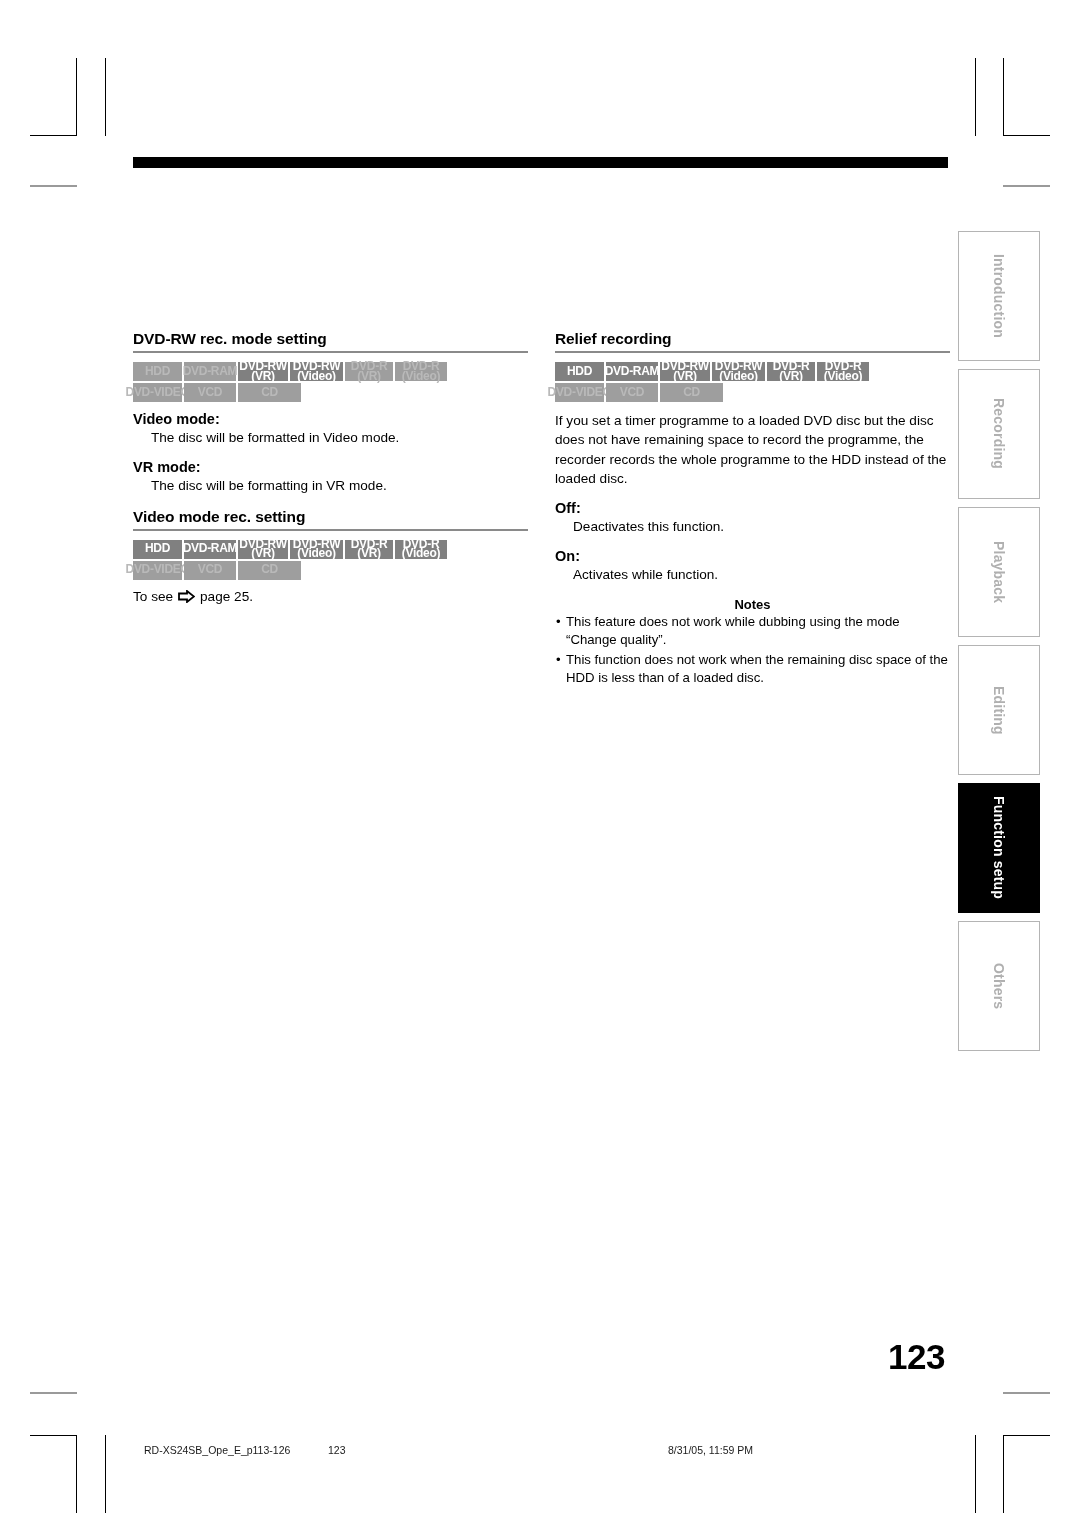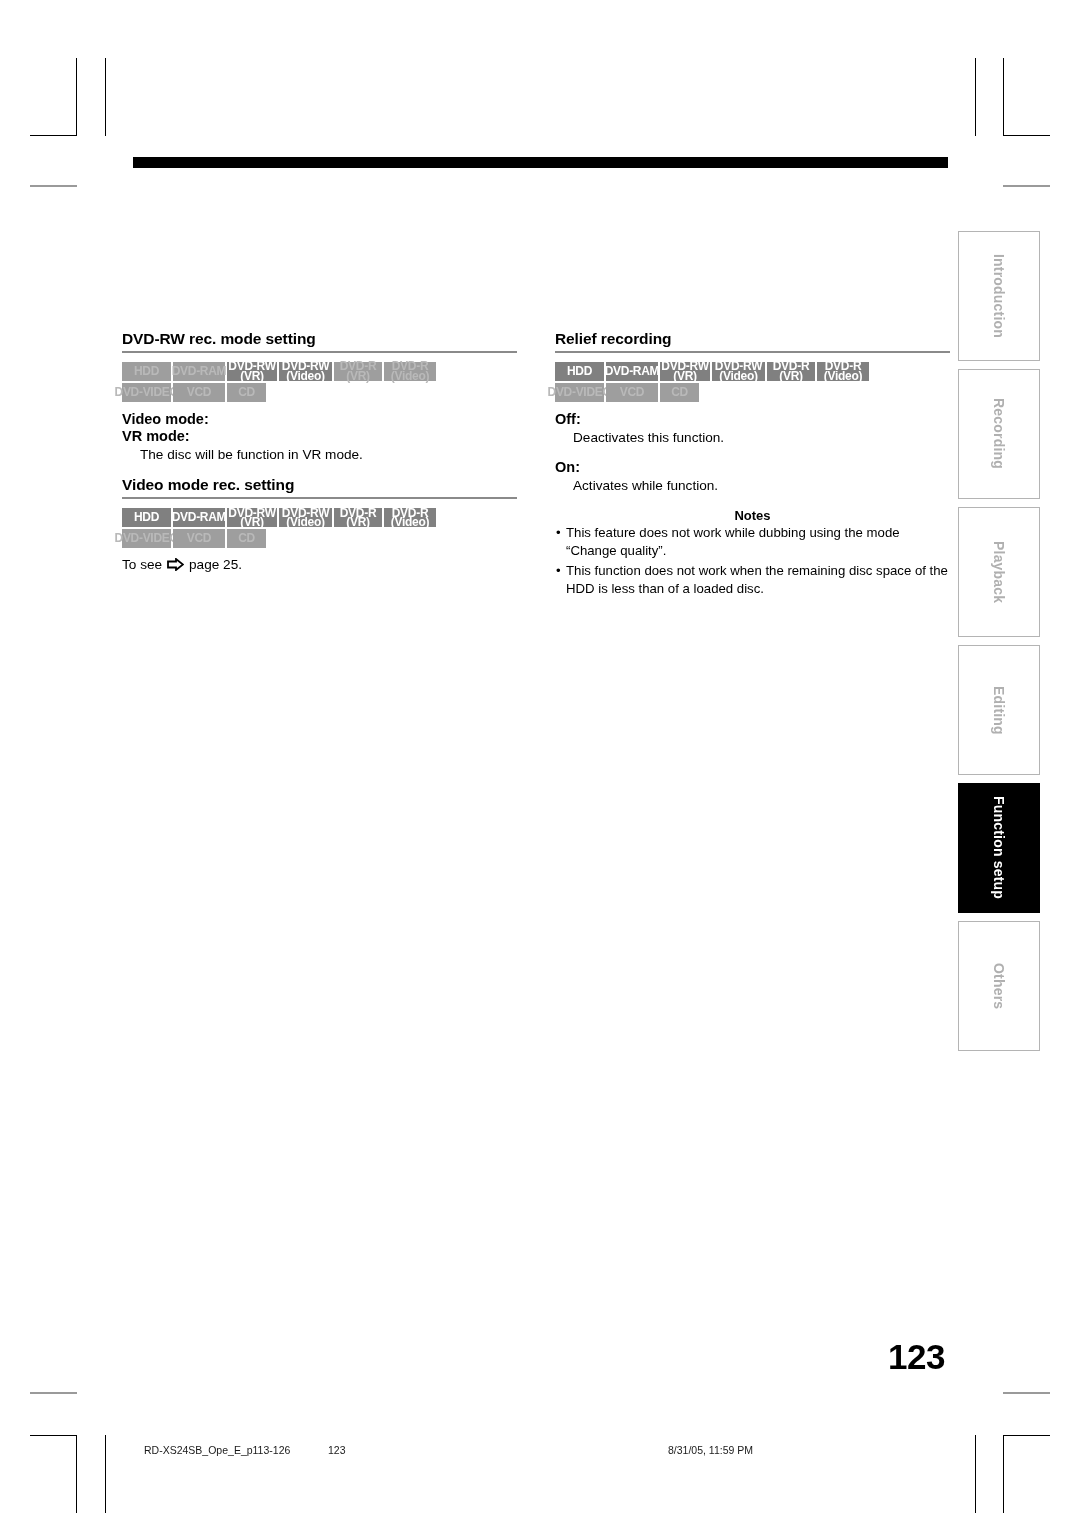--- a/index.html
+++ b/index.html
@@ -49,21 +49,21 @@
     height: 11px;
     background: #000000;
   }
 
   
   .col {
     position: absolute;
     top: 330px;
     width: 395px;
   }
-  .col-left  { left: 122px; }
+  .col-left  { left: 133px; }
   .col-right { left: 555px; }
 
   .sec-title {
     font-size: 15.5px;
     font-weight: bold;
     letter-spacing: -0.1px;
     margin: 0;
     padding-bottom: 3px;
   }
   .sec-rule {
@@ -99,21 +99,21 @@
   .badge .b2 { display: block; }
 
   .w-hdd   { width: 49px; }
   .w-ram   { width: 52px; }
   .w-rwvr  { width: 50px; }
   .w-rwvid { width: 53px; }
   .w-rvr   { width: 48px; }
   .w-rvid  { width: 52px; }
   .w-dvdv  { width: 49px; }
   .w-vcd   { width: 52px; }
-  .w-cd    { width: 39px; }
+  .w-cd    { width: 63px; }
 
   
   .body-text {
     font-size: 13.6px;
     line-height: 19.3px;
     margin: 0 0 12px 0;
   }
   .sub-head {
     font-size: 14.5px;
     font-weight: bold;
@@ -266,23 +266,24 @@
         <span class="b1">VCD</span>
       </div>
       <div class="badge off w-cd">
         <span class="b1">CD</span>
       </div>
     </div>
   </div>
 
 
   <h3 class="sub-head">Video mode:</h3>
+  <p class="sub-body">The disc will be formatted in Video mode.</p>
 
   <h3 class="sub-head">VR mode:</h3>
-  <p class="sub-body">The disc will be function in VR mode.</p>
+  <p class="sub-body">The disc will be formatting in VR mode.</p>
 
   <h2 class="sec-title">Video mode rec. setting</h2>
   <div class="sec-rule"></div>
 
   <div class="badges">
     <div class="badge-row">
       <div class="badge on w-hdd">
         <span class="b1">HDD</span>
       </div>
       <div class="badge on w-ram">
@@ -366,20 +367,21 @@
       </div>
       <div class="badge off w-vcd">
         <span class="b1">VCD</span>
       </div>
       <div class="badge off w-cd">
         <span class="b1">CD</span>
       </div>
     </div>
   </div>
 
+  <p class="body-text">If you set a timer programme to a loaded DVD disc but the disc does not have remaining space to record the programme, the recorder records the whole programme to the HDD instead of the loaded disc.</p>
 
   <h3 class="sub-head">Off:</h3>
   <p class="sub-body">Deactivates this function.</p>
 
   <h3 class="sub-head">On:</h3>
   <p class="sub-body">Activates while function.</p>
 
   <h4 class="notes-head">Notes</h4>
 
   <p class="note-item">

